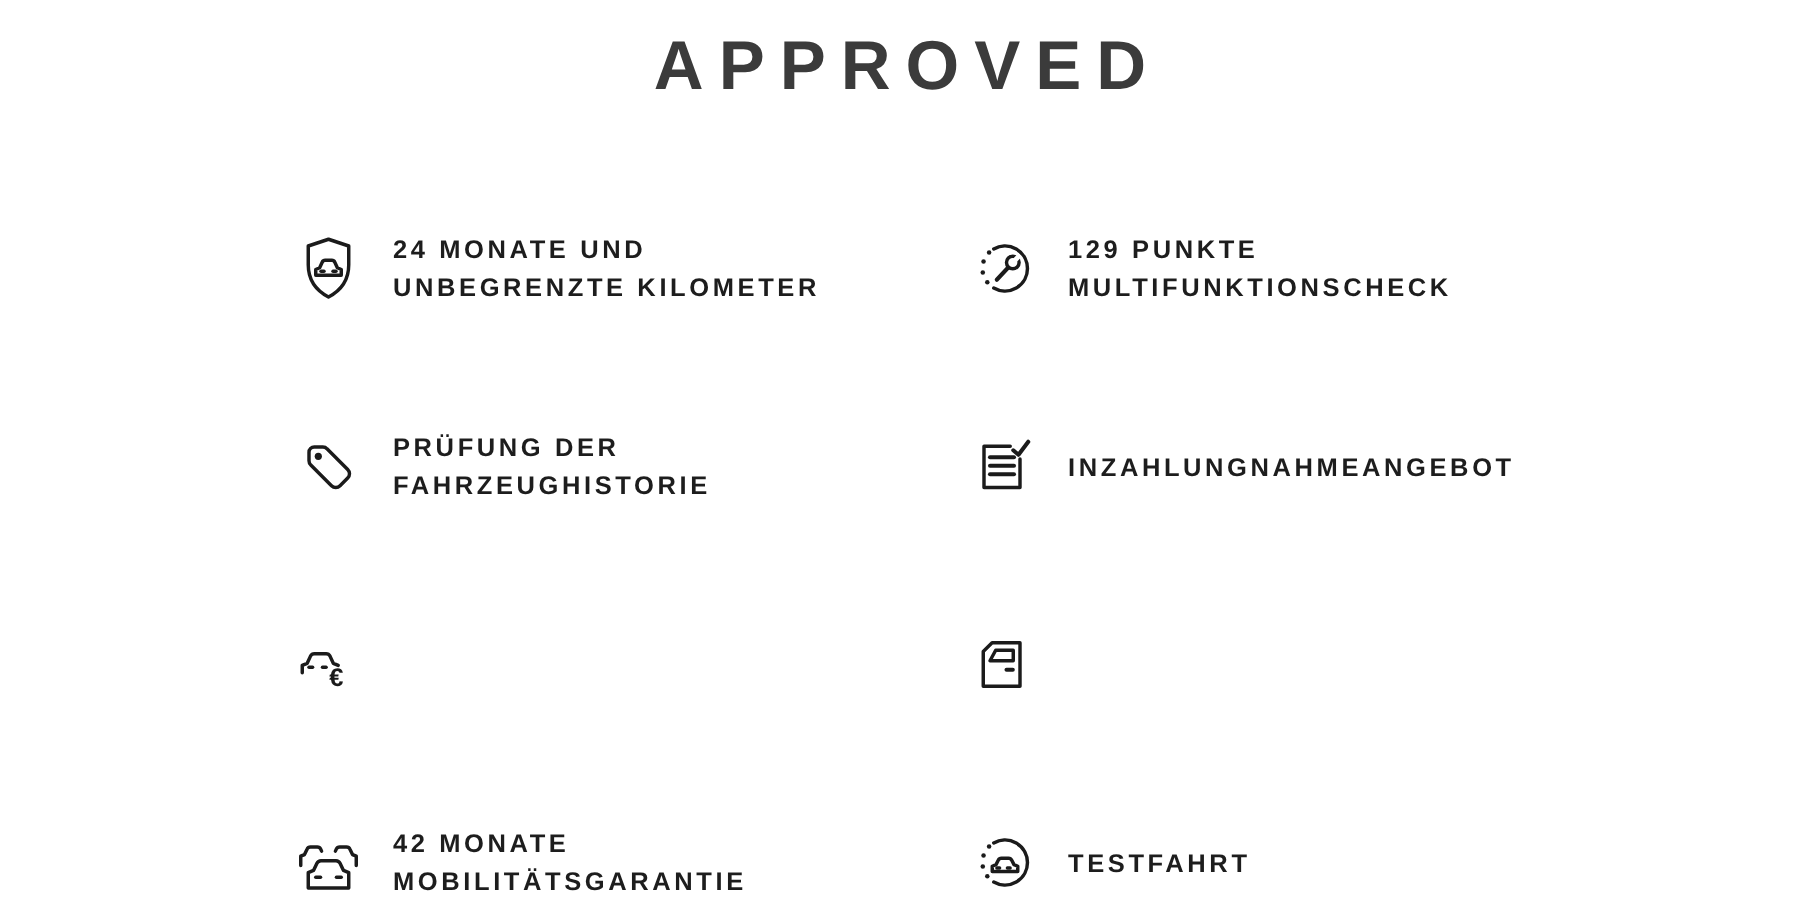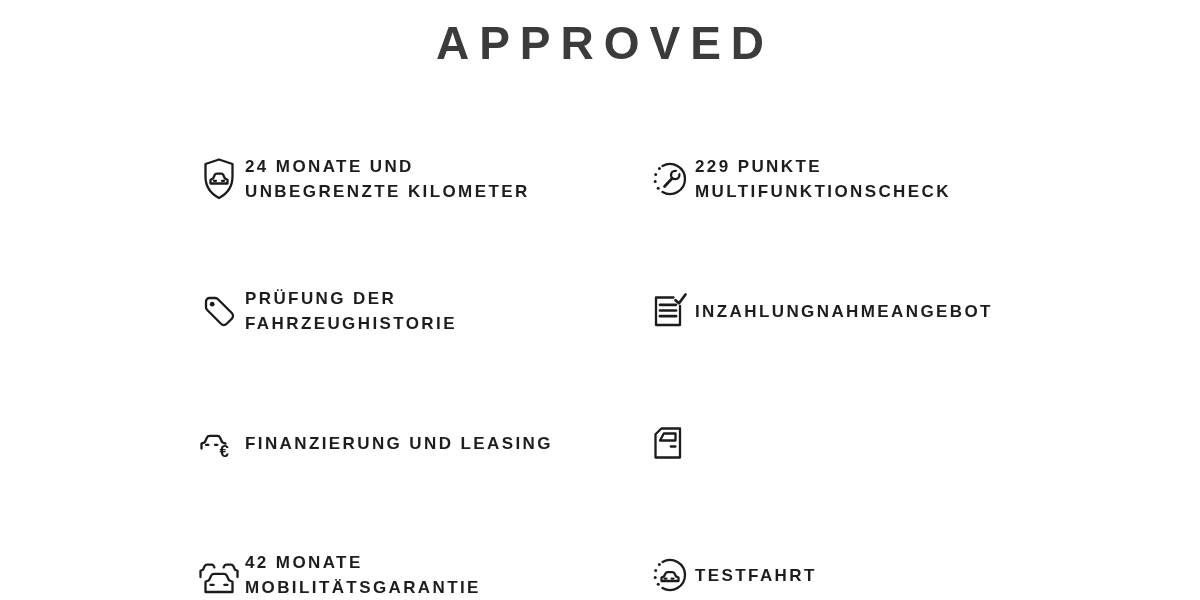--- a/index.html
+++ b/index.html
@@ -7,21 +7,21 @@
     position:relative;width:1200px;height:600px;background:#ffffff;
     font-family:"Liberation Sans", sans-serif;overflow:hidden;
   }
   .page-title{
     position:absolute;top:16px;left:0;width:100%;
     text-align:center;font-size:46px;font-weight:700;
     letter-spacing:10px;padding-left:10px;box-sizing:border-box;
     color:#3b3b3b;
   }
   .feature{
-    position:absolute;display:flex;align-items:center;gap:2px;
+    position:absolute;display:flex;align-items:center;gap:19px;
     transform:translateY(-50%);
   }
   .c1{left:195px;} .c2{left:645px;}
   .r1{top:179px;} .r2{top:311px;} .r3{top:443px;} .r4{top:575px;}
   .icon-box{width:48px;height:48px;flex:0 0 48px;}
   .icon-box svg{width:48px;height:48px;display:block;}
   .icon-box svg *{vector-effect:none;}
   .feature-label{
     font-size:17px;font-weight:700;letter-spacing:2.4px;
     line-height:25px;color:#1d1d1d;white-space:pre-line;
@@ -59,21 +59,21 @@
         <path class="stroke" d="M17.5 11 A15 15 0 1 1 17.5 37"></path>
         <circle class="dot" cx="14.4" cy="13.4" r="1.5"></circle>
         <circle class="dot" cx="10.7" cy="19.4" r="1.5"></circle>
         <circle class="dot" cx="10.2" cy="26.6" r="1.5"></circle>
         <circle class="dot" cx="13.2" cy="33.2" r="1.5"></circle>
         <path class="thick" d="M19.5 31.5 L27 23.5"></path>
         <circle class="stroke" cx="30.2" cy="20" r="4.2"></circle>
         <path class="cut" d="M34.5 15.5 L30.8 19.5"></path>
       </svg>
     </span>
-    <div class="feature-label">229 PUNKTE
+    <div class="feature-label">129 PUNKTE
 MULTIFUNKTIONSCHECK</div>
   </div>
 
   <div class="feature c2 r2">
     <span class="icon-box">
       <svg viewBox="0 0 48 48">
         <path class="stroke" d="M28.5 10.5 H11 V38 H35 V19"></path>
         <path class="thick" d="M15 17.8 H31"></path>
         <path class="thick" d="M15 23.5 H31"></path>
         <path class="thick" d="M15 29.2 H31"></path>
@@ -96,21 +96,20 @@
 
   <div class="feature c1 r3">
     <span class="icon-box">
       <svg viewBox="0 0 48 48">
         <path class="stroke" d="M6.5 29.5 V24.6 L9.8 23.2 L12 18.4 C12.5 17.4 13.5 16.8 14.6 16.8 H22.4 C23.5 16.8 24.5 17.4 25 18.4 L27.2 23.2 L30.5 24.6"></path>
         <path class="stroke" d="M11 25.8 H13.4"></path>
         <path class="stroke" d="M20 25.8 H22.4"></path>
         <text class="euro" x="24.5" y="38">€</text>
       </svg>
     </span>
-    <div class="feature-label">FINANZIERUNG UND LEASING</div>
   </div>
 
   <div class="feature c2 r3">
     <span class="icon-box">
       <svg viewBox="0 0 48 48">
         <path class="stroke" d="M16.4 9.5 H35 V38.5 H10.5 V15.3 Z"></path>
         <path class="stroke" d="M18.8 14.5 H30.5 V21.5 H15 Z"></path>
         <path class="thick" d="M26 27.5 H30.2"></path>
       </svg>
     </span>

